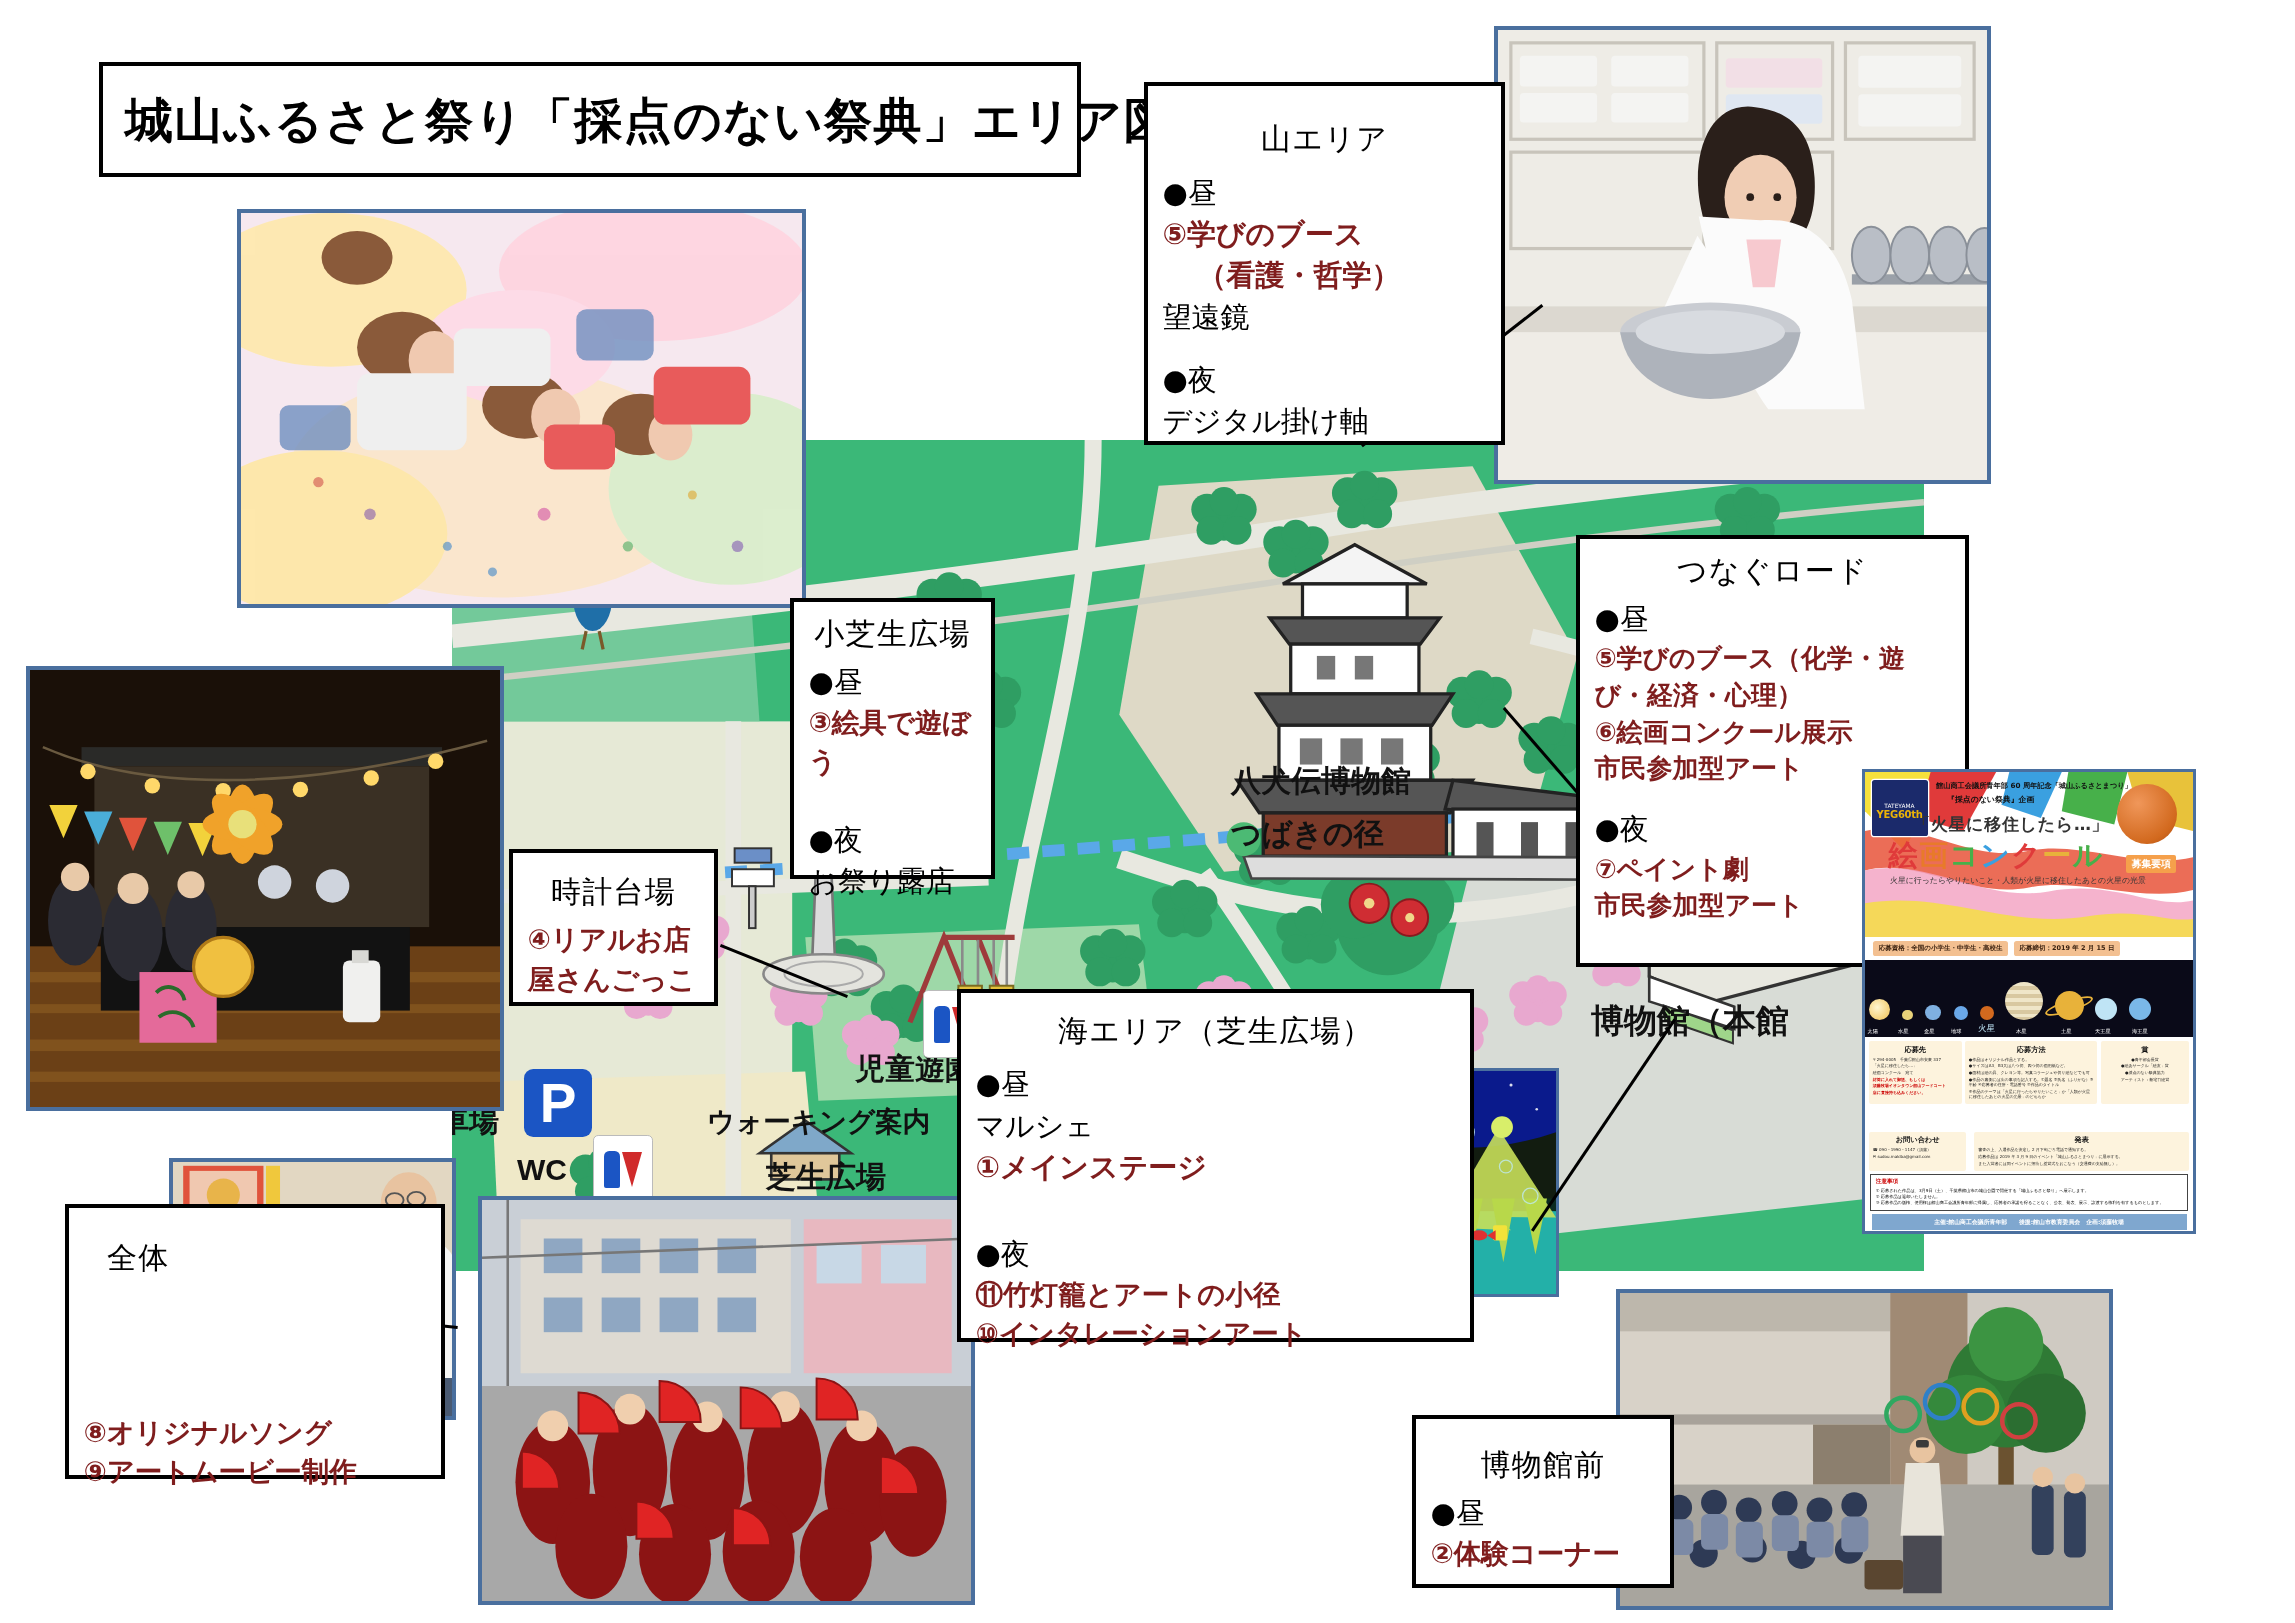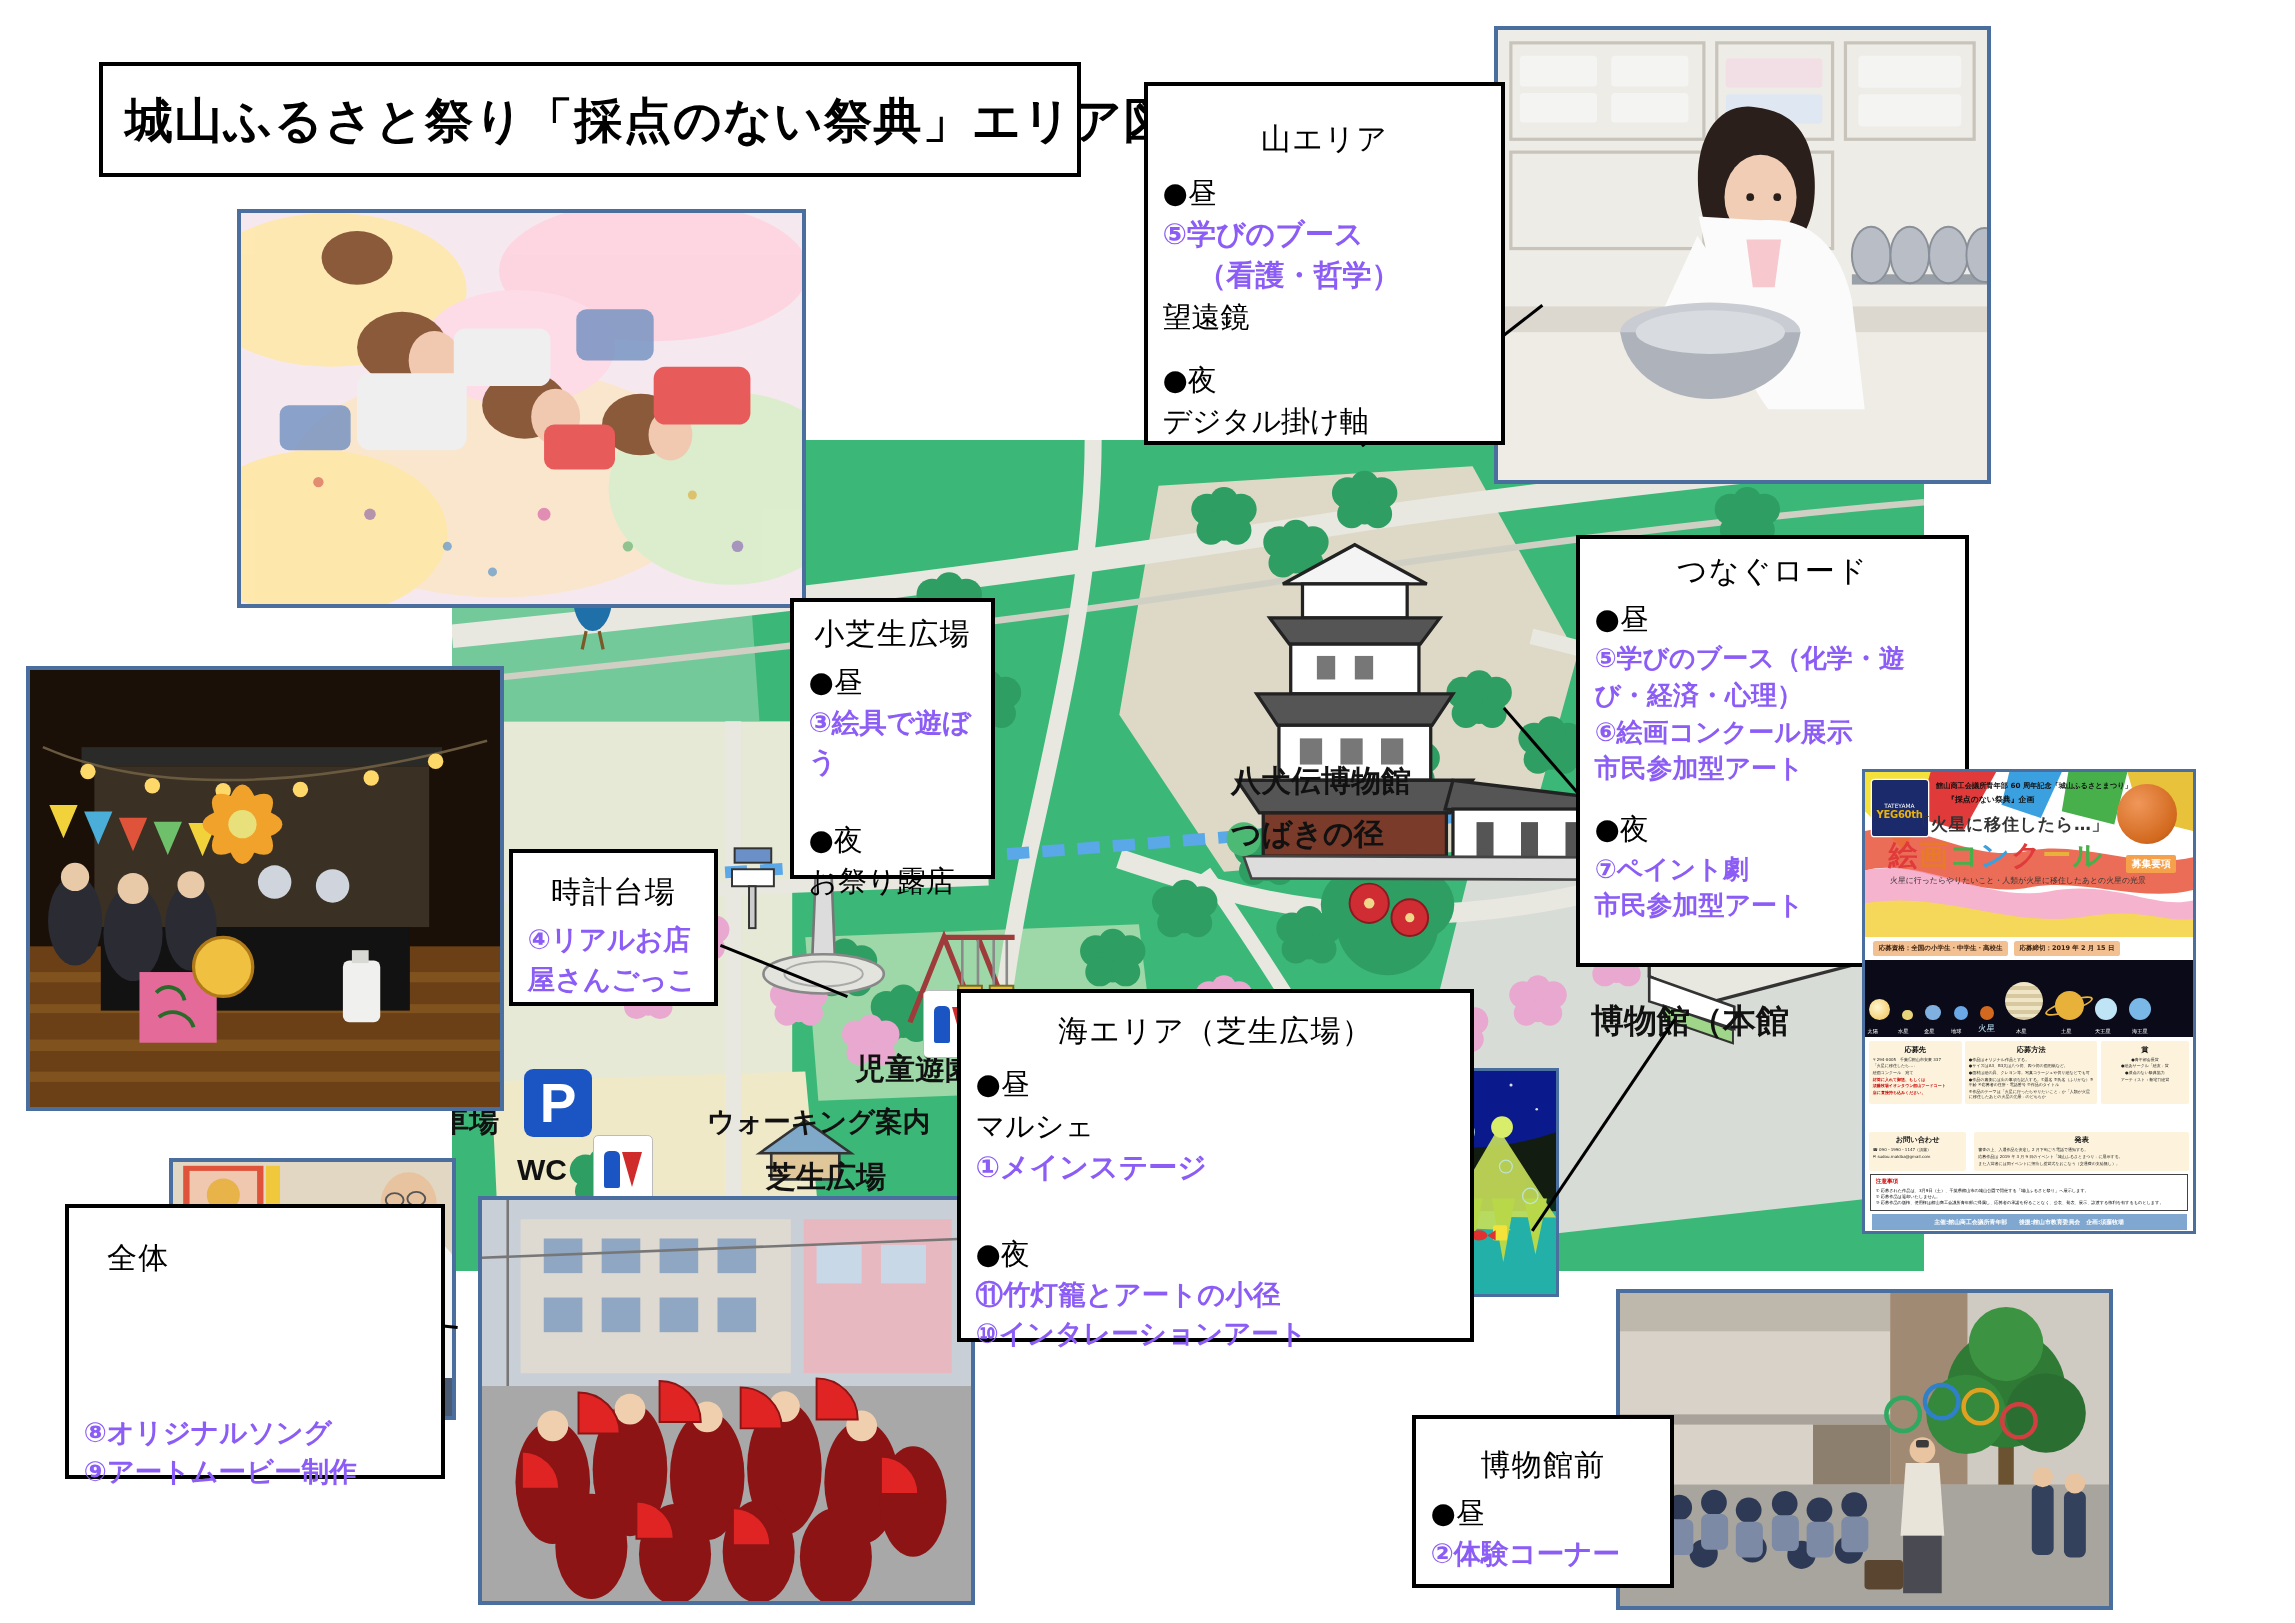--- a/index.html
+++ b/index.html
@@ -46,21 +46,21 @@
   .callout .hdr {
     text-align: center;
     font-size: 30px;
     letter-spacing: 1.3px;
     margin-bottom: 6.5px;
     white-space: nowrap;
   }
   .callout .hdr.left { text-align: left; }
   .callout .blk { font-size: 29px; white-space: nowrap; }
   .callout .red {
-    color: #8b5cf6;
+    color: #7f1d1d;
     font-weight: bold;
     font-family: "DejaVu Sans", "Liberation Sans", sans-serif;
     font-size: 29px;
   }
   .callout .sp { height: 22px; }
   .bullet { font-family: "DejaVu Sans", sans-serif; }
 
   
   .leader { position: absolute; background: #000; transform-origin: 0 0; height: 2.6px; }
 

